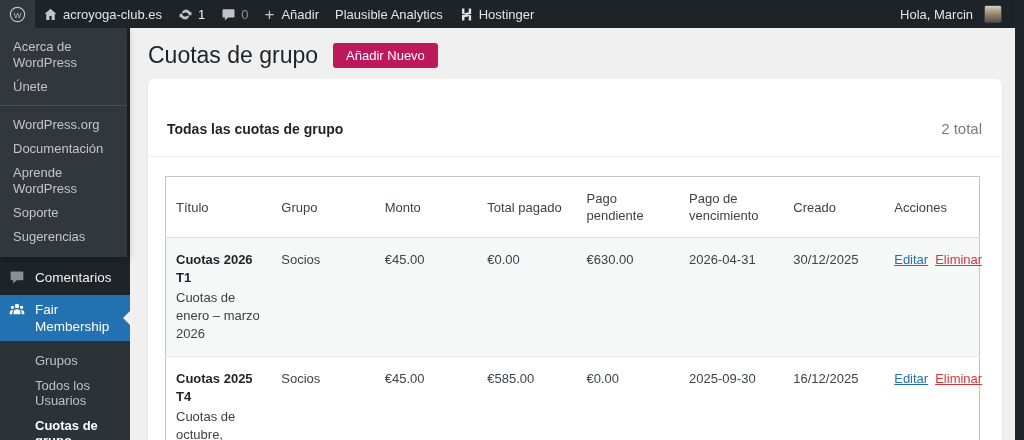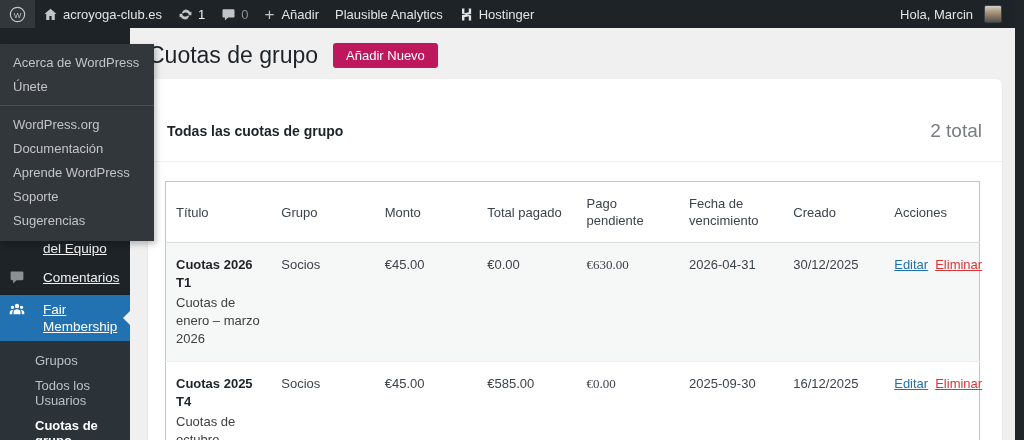--- a/index.html
+++ b/index.html
@@ -14,55 +14,55 @@
   .ab-count.dim { color:#8c8f94; }
   .ab-plus { font-size:17px; font-weight:400; line-height:1; margin-right:2px; color:#c3c4c7; }
   .ab-spacer { flex:1; }
   .ab-greeting { color:#e2e4e7; padding-right:6px; }
   .avatar { width:18px; height:18px; border-radius:2px; margin-right:14px;
             background:linear-gradient(180deg,#cdd3d8 0%,#b5a183 30%,#8a7a66 62%,#55504a 100%); border:1px solid #3c434a; }
 
   
   .sidebar { position:fixed; top:28px; left:0; width:130px; height:412px; background:#1d2327; color:#f0f0f1; font-size:13.5px; z-index:20; }
   .menu { padding-top:157px; }
-  .menu-item { display:flex; align-items:flex-start; gap:17px; padding:6px 6px 6px 9px; color:#f0f0f1; position:relative; cursor:pointer; line-height:17px;text-decoration:underline; }
+  .menu-item { display:flex; align-items:flex-start; gap:9px; padding:6px 6px 6px 9px; color:#f0f0f1; position:relative; cursor:pointer; line-height:17px; }
   .menu-item .mi-icon { color:#8c8f94; flex:0 0 17px; margin-top:0px; }
   .menu-item.active { background:#2271b1; color:#fff; }
   .menu-item.active .mi-icon { color:#fff; }
   .menu-item.active::after { content:""; position:absolute; right:0; top:50%; margin-top:-7px; border:7px solid transparent; border-right-color:#f0f0f1; }
   .submenu { background:#2c3338; padding:7px 0 8px; }
   .submenu-item { padding:5px 8px 5px 35px; color:#bdc1c6; font-size:13px; cursor:pointer; }
   .submenu-item.current { color:#fff; font-weight:bold; }
 
   
-  .flyout { position:fixed; top:44px; left:0; width:154px; background:#32373c; color:#c3c4c7; font-size:13px; padding:7px 0 8px; box-shadow:2px 3px 6px rgba(0,0,0,.25); z-index:40; }
+  .flyout { position:fixed; top:28px; left:0; width:127px; background:#32373c; color:#c3c4c7; font-size:13px; padding:7px 0 8px; box-shadow:2px 3px 6px rgba(0,0,0,.25); z-index:40; }
   .fly-item { padding:4px 13px; line-height:16px; cursor:pointer; }
   .fly-sep { border-top:1px solid #46505a; margin:6px 0 7px; }
 
   
   .content { margin-left:130px; padding:12px 13px 0 18px; width:885px; }
   .page-title-row { display:flex; align-items:center; gap:15px; margin-bottom:9px; }
   h1.page-title { font-size:23px; font-weight:400; color:#1d2327; line-height:30px; }
   .btn-add { background:#be185d; color:#fff; border:none; border-radius:3px; font-size:13px; padding:5px 13px; cursor:pointer; font-family:"Liberation Sans",sans-serif; }
 
   .card { background:#fff; border-radius:6px; box-shadow:0 1px 2px rgba(0,0,0,.13); overflow:hidden; }
   .card-header { display:flex; justify-content:space-between; align-items:center; padding:20px 20px 19px 19px; border-bottom:1px solid #f0f0f1;margin-top:21px; }
   .card-title { font-size:14px; font-weight:bold; color:#1d2327; }
-  .card-total { font-size:19px; color:#787c82; }
+  .card-total { font-size:15px; color:#787c82; }
   .card-body { padding:19px 22px 21px 17px; }
 
   table.fees { width:100%; border-collapse:collapse; border:1px solid #c3c4c7; font-size:13px; table-layout:fixed; }
   table.fees th { text-align:left; font-weight:400; color:#3c434a; padding:13px 10px; border-bottom:1px solid #dcdcde; vertical-align:middle; line-height:17px; }
   table.fees td { padding:13px 10px; vertical-align:top; color:#3c434a; line-height:18px; }
   tr.row-striped { background:#f6f7f7; }
   tr.row-plain { background:#fff; border-top:1px solid #ececed; }
   .fee-title { font-weight:bold; color:#1d2327; }
   .fee-desc { color:#404040; margin-top:2px; }
   .val-paid { color:#008a20; }
-  .val-pending { color:#d63638;font-family:Liberation Serif, serif; }
+  .val-pending { color:#d63638; }
   .actions { white-space:nowrap; }
   a.link-edit { color:#2271b1; text-decoration:underline; cursor:pointer; }
   a.link-delete { color:#d63638; text-decoration:underline; cursor:pointer; margin-left:7px; }
 
   
   .scroll-strip { position:fixed; right:0; top:0; width:9px; height:440px; background:#20252a; z-index:60; }
 </style>
 </head>
 <body>
 
@@ -196,21 +196,21 @@
             <col style="width:12.4%">
             <col style="width:11.7%">
         </colgroup>
         <thead>
           <tr>
             <th>Título</th>
             <th>Grupo</th>
             <th>Monto</th>
             <th>Total pagado</th>
             <th>Pago pendiente</th>
-            <th>Fecha de vencimiento</th>
+            <th>Pago de vencimiento</th>
             <th>Creado</th>
             <th>Acciones</th>
           </tr>
         </thead>
         <tbody>
           <tr class="row-striped">
             <td>
               <div class="fee-title">Cuotas 2026 T1</div>
               <div class="fee-desc">Cuotas de enero – marzo 2026</div>
             </td>

